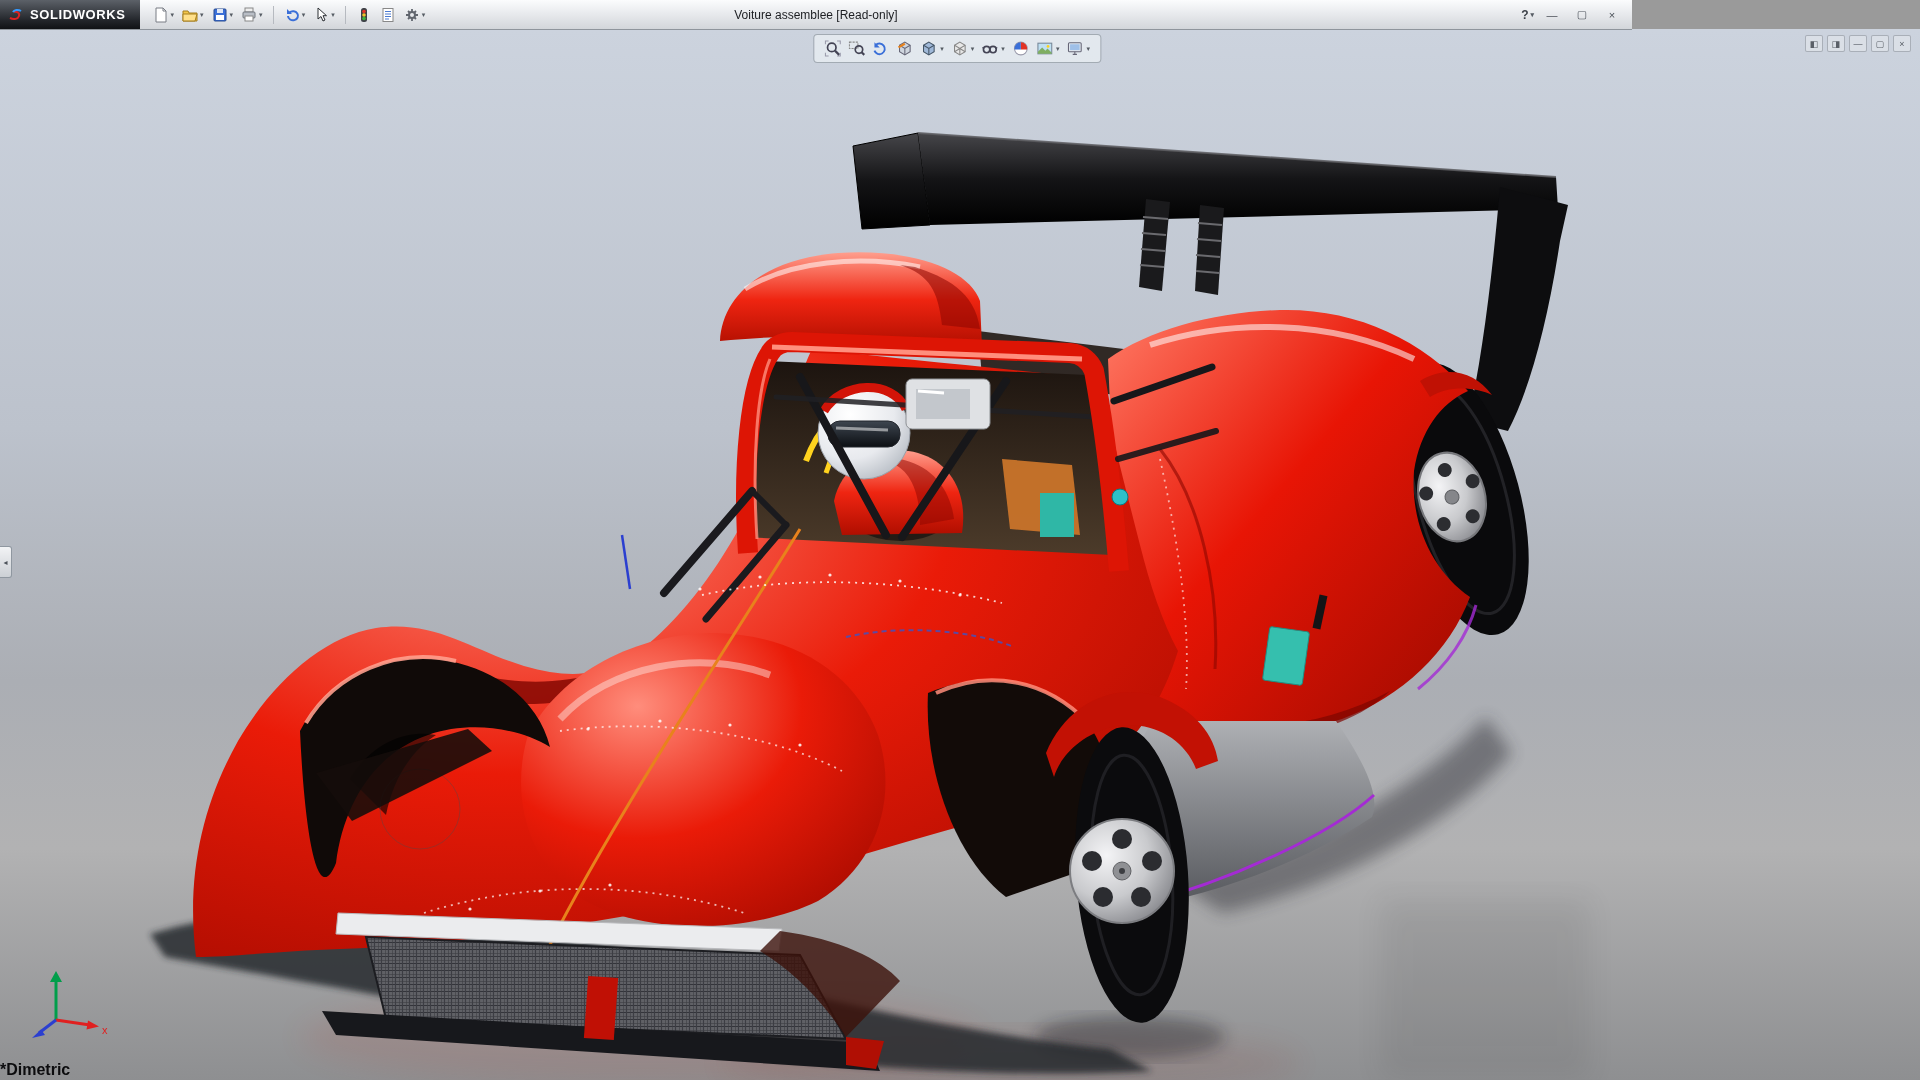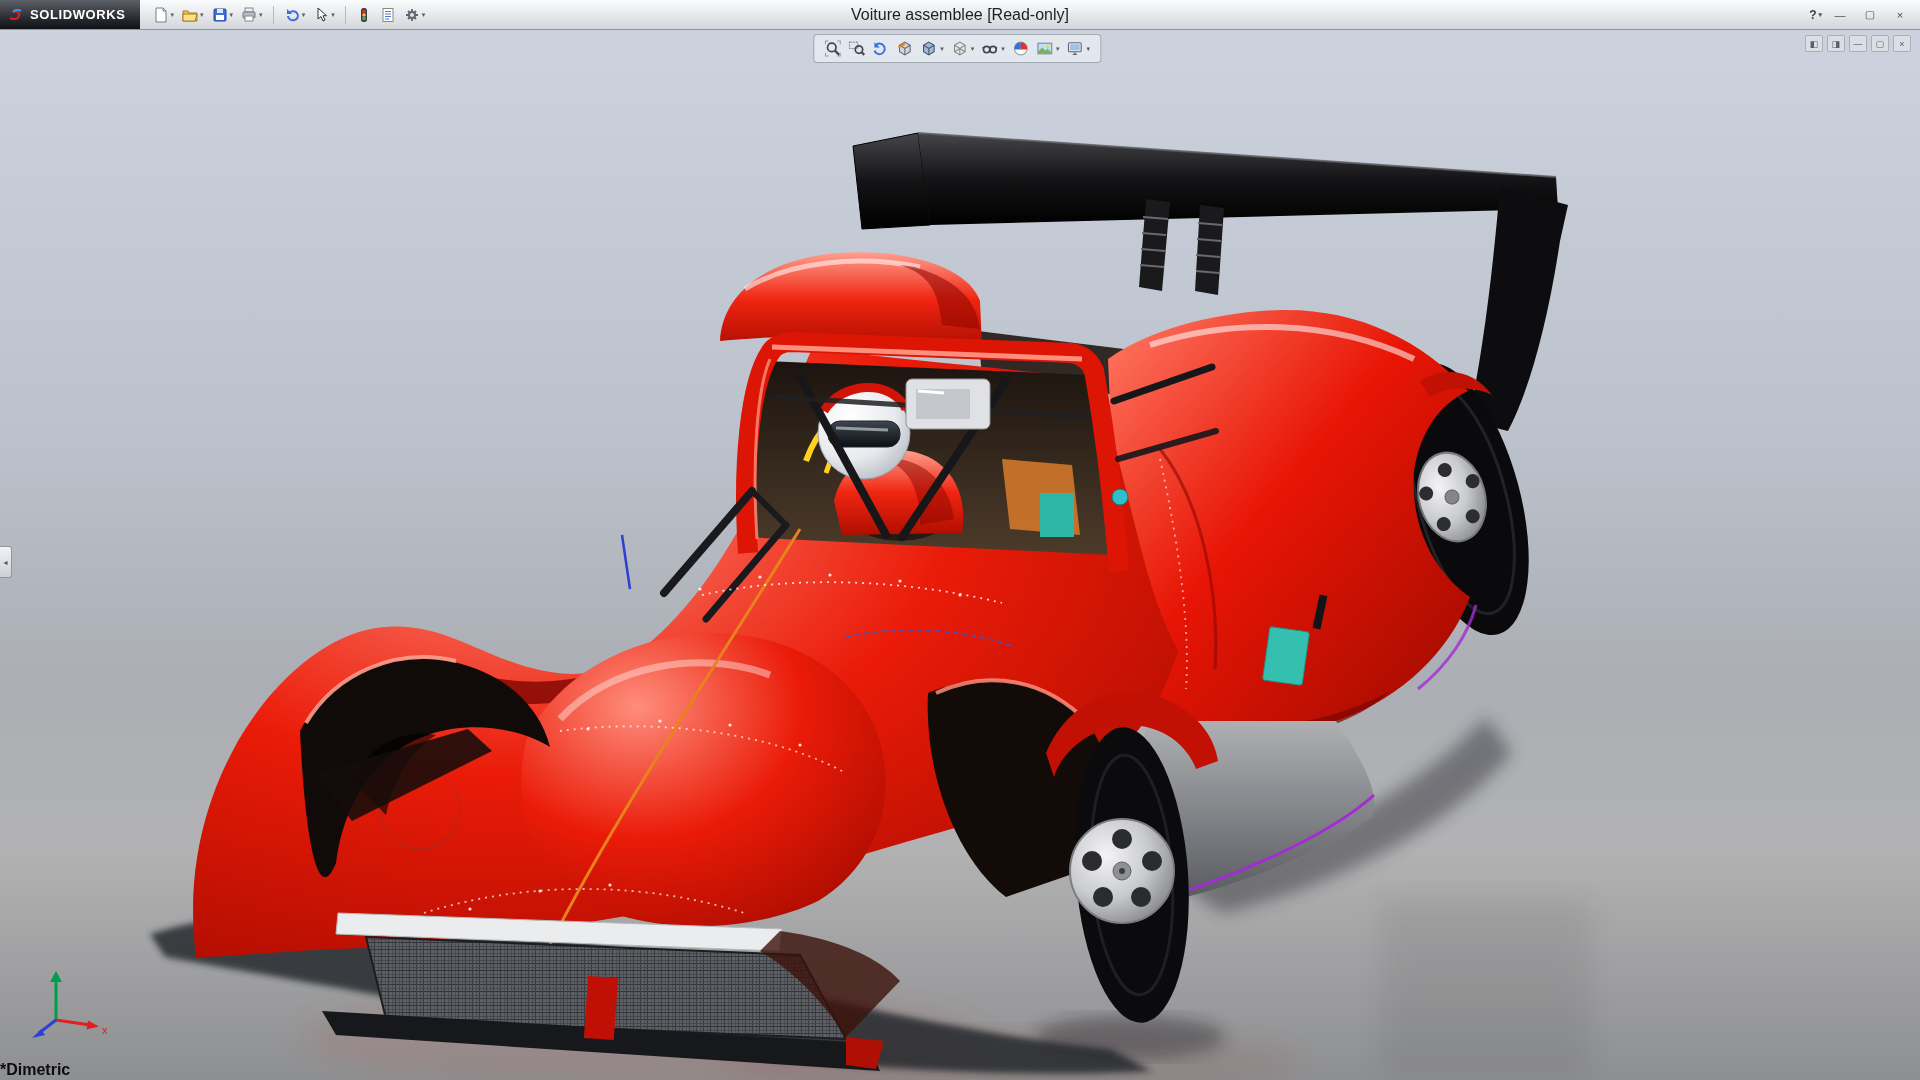--- a/index.html
+++ b/index.html
@@ -1,31 +1,31 @@
 <!DOCTYPE html>
 <html><head>
 <meta charset="utf-8">
 <style>
   html,body{margin:0;padding:0;width:1920px;height:1080px;overflow:hidden;
     font-family:"Liberation Sans",sans-serif;background:#9a9a9a;}
 
   
-  .titlebar{position:absolute;top:0;left:0;width:1920px;height:29px;
+  .titlebar{position:absolute;top:0;left:0;width:1632px;height:29px;
     background:linear-gradient(#fbfcfd,#e9ebee 45%,#d3d6da);
     border-bottom:1px solid #8f959c;display:flex;align-items:center;z-index:40;}
   .logo{height:29px;display:flex;align-items:center;gap:6px;padding:0 14px 0 8px;
     background:linear-gradient(#5c6168,#23262b 70%,#101215);}
   .brand{color:#fff;font-size:13px;font-weight:bold;letter-spacing:.6px;}
   .toolbar{display:flex;align-items:center;gap:2px;padding-left:10px;}
   .tb-btn{display:flex;align-items:center;height:24px;padding:0 3px;border-radius:3px;}
   .tb-sep{width:1px;height:18px;background:#b6bac0;margin:0 5px;}
   .caret{font-size:7px;color:#565c64;margin-left:2px;line-height:1;}
   .i16{width:16px;height:16px;display:block;}
   .title-text{position:absolute;left:50%;transform:translateX(-50%);
-    font-size:16px;color:#1c1e22;white-space:nowrap;}
+    font-size:12px;color:#1c1e22;white-space:nowrap;}
   .win-controls{margin-left:auto;display:flex;align-items:center;gap:6px;padding-right:8px;}
   .help-btn{display:flex;align-items:center;font-size:12px;color:#3c4148;font-weight:bold;}
   .wc-btn{width:22px;height:18px;display:flex;align-items:center;justify-content:center;
     font-size:11px;color:#4a5058;border:1px solid transparent;border-radius:2px;}
 
   
   .viewport{position:absolute;top:29px;left:0;width:1920px;height:1051px;}
   .scene{position:absolute;top:0;left:0;width:1920px;height:1051px;display:block;}
 
   

